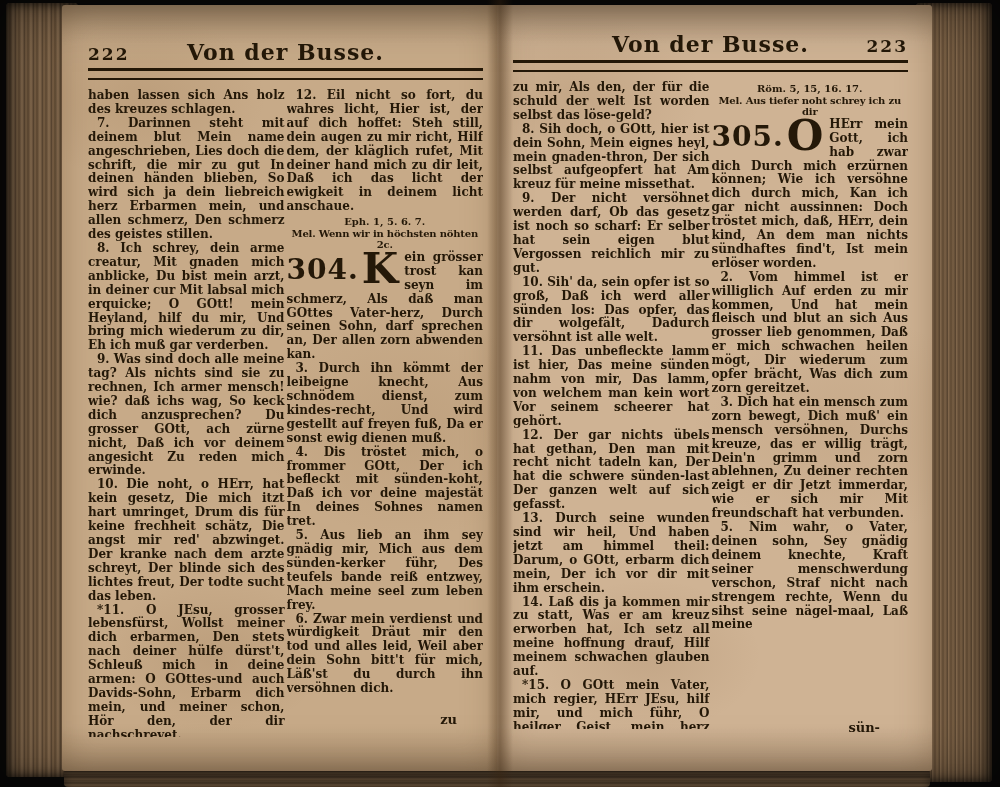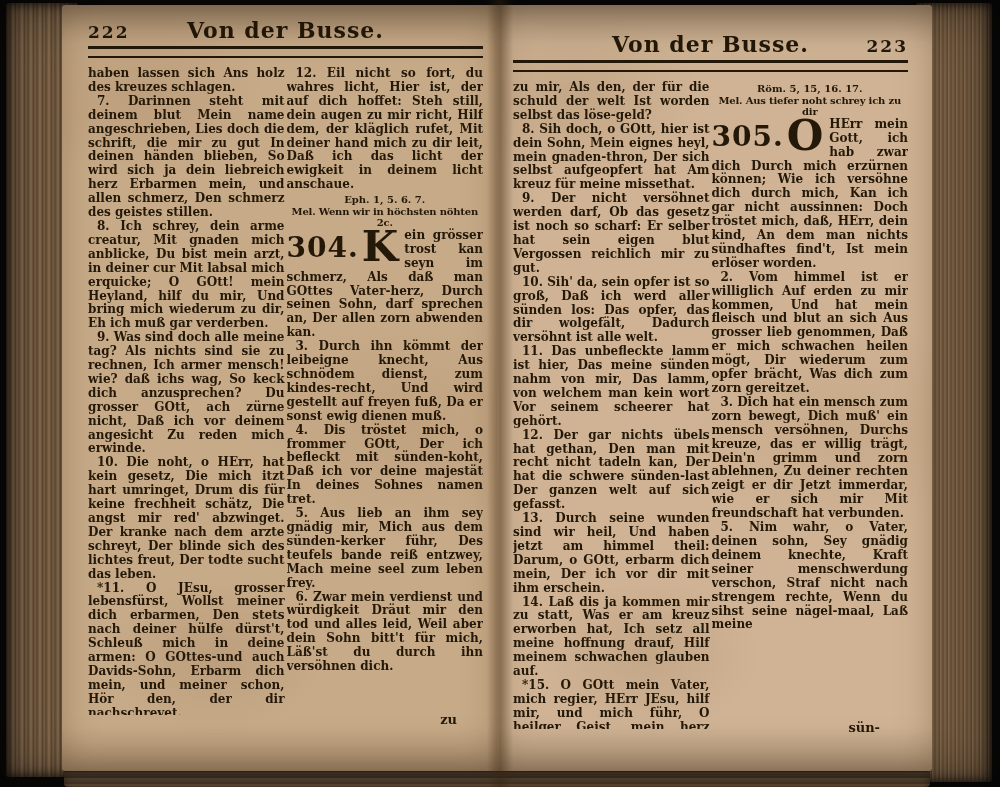--- a/index.html
+++ b/index.html
@@ -19,21 +19,21 @@
   
   .pages{position:absolute;left:62px;right:68px;top:5px;bottom:16px;display:flex;}
   .page{position:relative;flex:1;color:#241808;
     background-color:#cbae8c;
     background-image:
       radial-gradient(ellipse 180px 120px at 18% 12%, rgba(125,88,48,.14), transparent 70%),
       radial-gradient(ellipse 220px 160px at 80% 55%, rgba(125,88,48,.10), transparent 70%),
       radial-gradient(ellipse 160px 110px at 35% 85%, rgba(110,75,40,.12), transparent 70%),
       linear-gradient(180deg, rgba(96,66,36,.18) 0%, rgba(96,66,36,0) 5%, rgba(96,66,36,0) 94%, rgba(96,66,36,.22) 100%);
     box-shadow:inset 0 0 34px rgba(92,62,32,.35);}
-  .page-left{padding:12px 14px 10px 26px;border-radius:3px 0 0 3px;
+  .page-left{padding:34px 14px 10px 26px;border-radius:3px 0 0 3px;
     background-color:#c7aa88;}
   .page-right{padding:26px 24px 10px 16px;border-radius:0 3px 3px 0;
     background-color:#cfb394;}
   .gutter{position:absolute;left:50%;top:0;bottom:0;width:26px;transform:translateX(-13px);
     background:linear-gradient(90deg,rgba(70,46,22,0) 0%,rgba(70,46,22,.45) 50%,rgba(70,46,22,0) 100%);
     pointer-events:none;z-index:5;}
   
   .phead{display:flex;align-items:baseline;height:26px;}
   .pagenum{width:52px;font-size:17px;font-weight:700;letter-spacing:2px;}
   .page-right .pagenum{text-align:right;}

